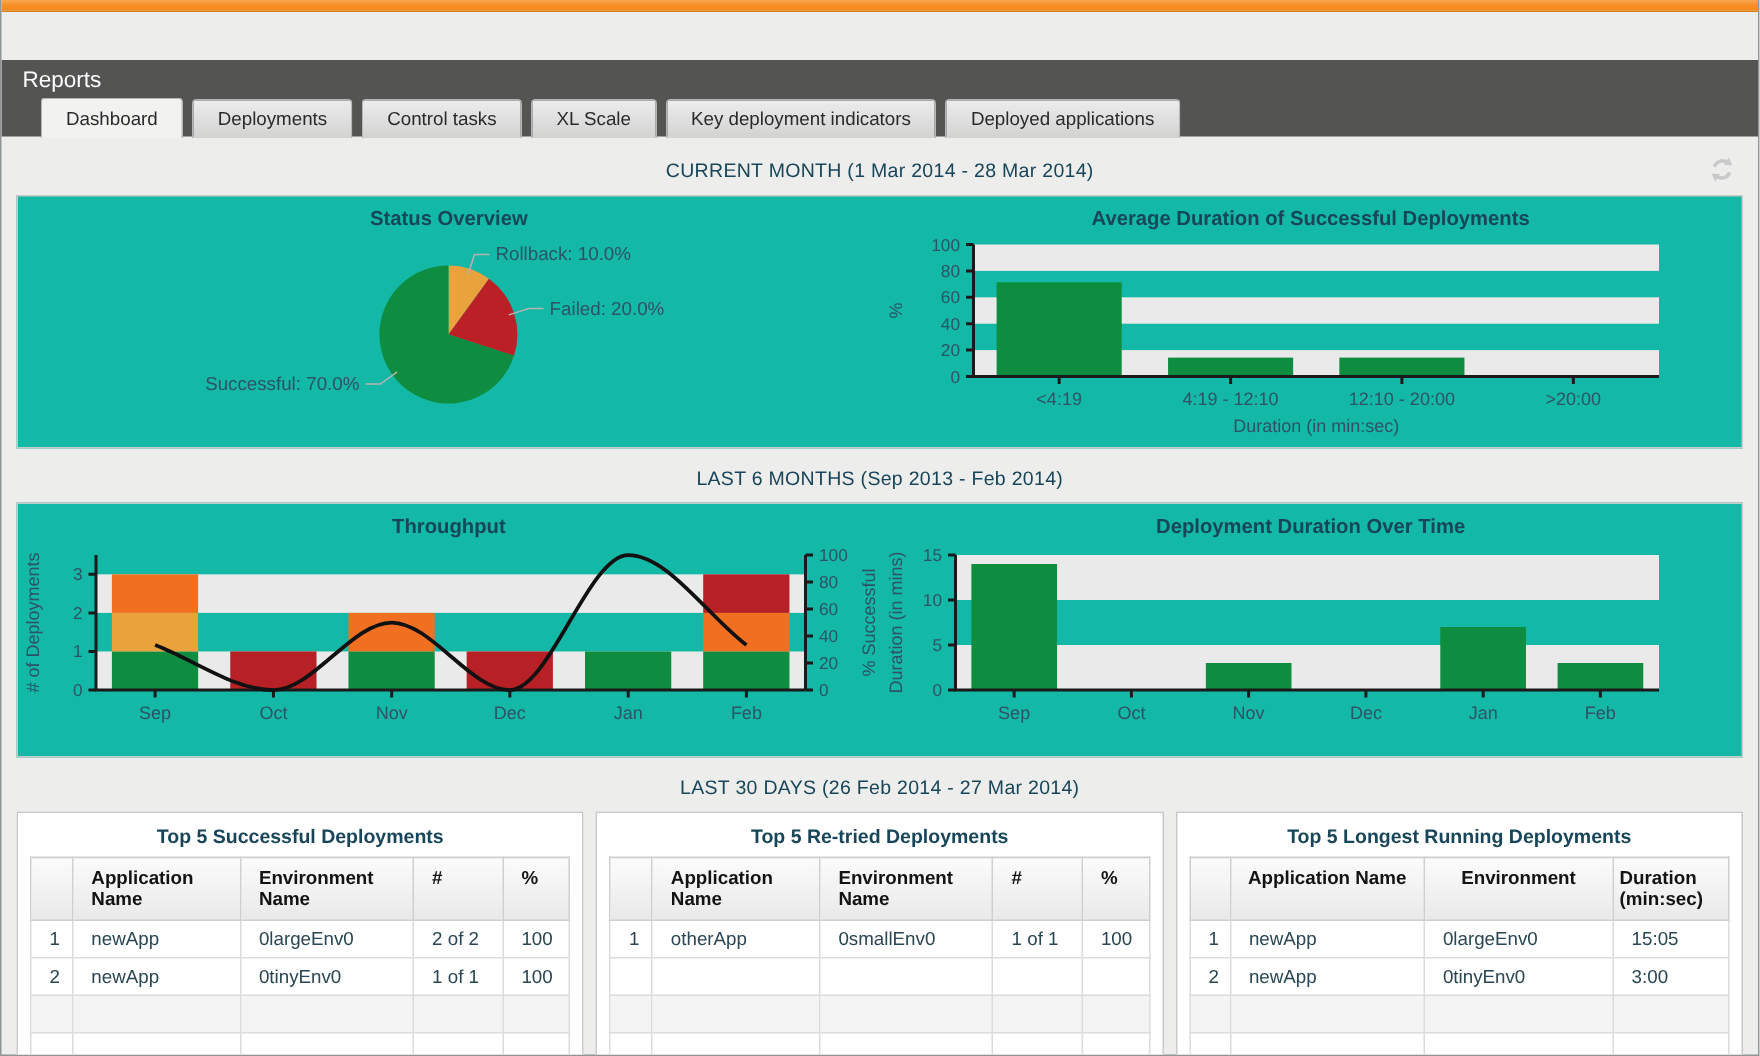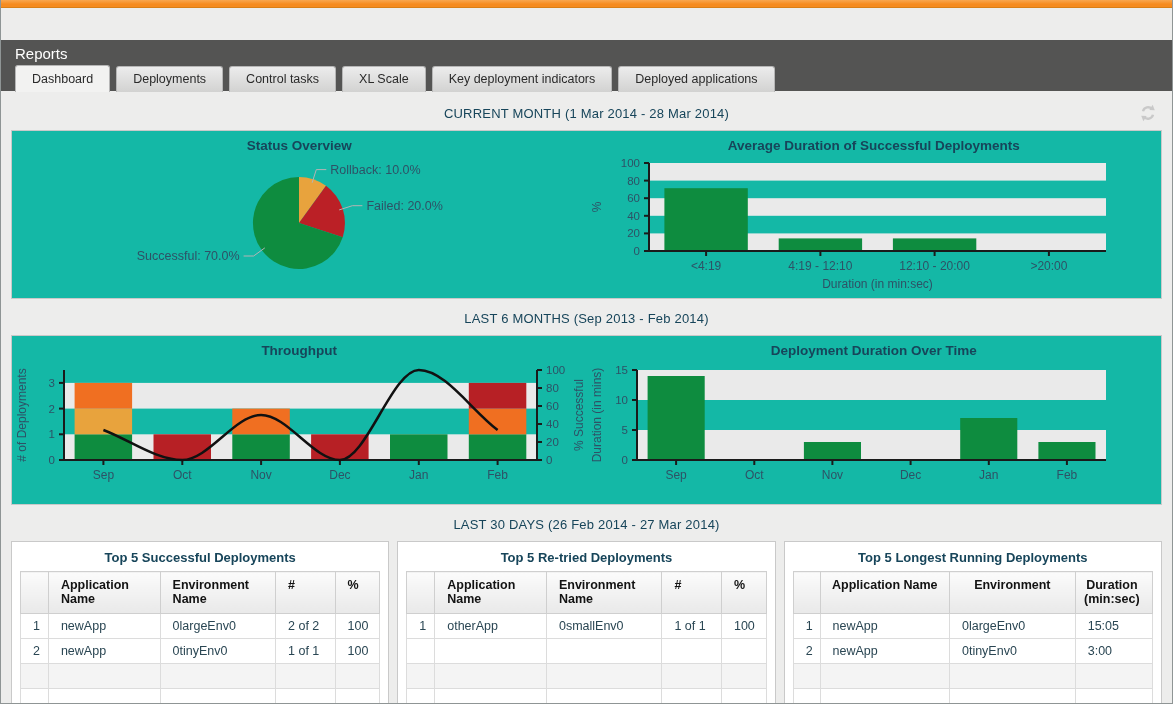--- a/index.html
+++ b/index.html
@@ -2,21 +2,21 @@
 <html><head>
 <meta charset="utf-8">
 <style>
   html,body{margin:0;padding:0;background:#d6d6d6;}
   body{font-family:"Liberation Sans", sans-serif;}
   .window{width:1173px;height:704px;box-sizing:border-box;background:#EDEDEC;
     border:1px solid #8F9595;border-top:none;position:relative;overflow:hidden;}
   .topstrip{height:7px;background:linear-gradient(#F9A74F 0%,#F68B1F 60%);border-bottom:1px solid #D97F16;}
   .header{background:#545453;height:51px;}
   .app-title{color:#ffffff;font-size:15px;padding:5px 0 4px 14px;margin-top:32px;}
-  .tabbar{display:flex;gap:6px;padding-left:14px;align-items:flex-end;height:26px;}
+  .tabbar{display:flex;gap:6px;padding-left:14px;align-items:flex-end;height:26px;margin-left:12px;}
   .tab{height:25px;line-height:25px;padding:0 16px;font-size:12.5px;color:#2a2a2a;cursor:pointer;
     background:linear-gradient(#ececec,#d2d2d1);border:1px solid #b6b6b6;border-bottom:none;
     border-radius:3px 3px 0 0;white-space:nowrap;}
   .tab.active{background:#f2f2f1;height:26px;line-height:26px;}
   .content{padding:0 10px;}
   .section-header{position:relative;text-align:center;color:#17455A;font-weight:normal;font-size:13px;
     padding:15px 0 9px;letter-spacing:.2px;}
   .section-header.mid{padding-top:12px;}
   .refresh{position:absolute;right:4px;top:12px;width:20px;height:20px;cursor:pointer;}
   .panel{background:#14b8a6;border:1px solid #C9C9C9;height:168px;display:flex;}
@@ -31,21 +31,21 @@
   svg line.axis,svg path.axis{stroke:#1a1a1a;stroke-width:2;fill:none;}
   .tables-row{display:flex;gap:8px;border-radius:16px;}
   .table-panel{flex:1;min-width:0;background:#fff;border:1px solid #C9C9C9;height:176px;
     display:flex;flex-direction:column;box-sizing:border-box;}
   .table-title{text-align:center;font-weight:bold;color:#17455A;font-size:13px;padding:8px 0 6px;}
   table.grid{border-collapse:collapse;table-layout:fixed;margin:0 8px;border:1px solid #b9b9b9;}
   table.grid th{background:linear-gradient(#fbfbfb,#e9e9e9);border:1px solid #cfcfcf;font-size:12.5px;
     color:#131313;text-align:left;vertical-align:top;padding:6px 4px 0 12px;height:42px;box-sizing:border-box;
     font-weight:bold;overflow:hidden;}
   table.grid th.al-center{text-align:center;padding-left:4px;}
-  table.grid th.al-right{text-align:center;padding-left:4px;padding-right:8px;}
+  table.grid th.al-right{text-align:left;padding-left:4px;padding-right:8px;}
   table.grid td{border:1px solid #dcdcdc;font-size:12.5px;color:#2A4653;padding:0 4px 0 12px;
     height:25px;box-sizing:border-box;overflow:hidden;white-space:nowrap;}
   table.grid tr.alt td{background:#f4f4f4;}
 </style>
 </head>
 <body>
 
 <div class="window">
   <div class="topstrip"></div>
   <div class="header">

